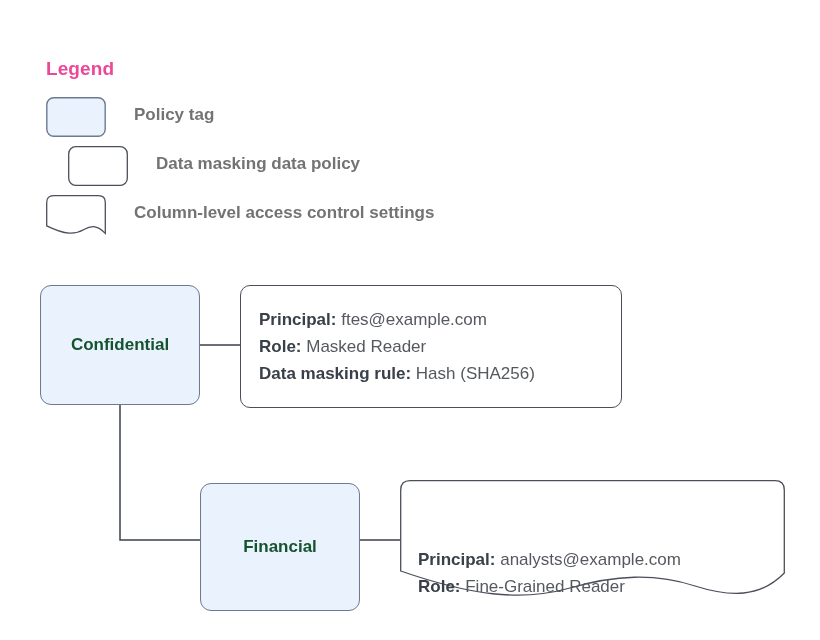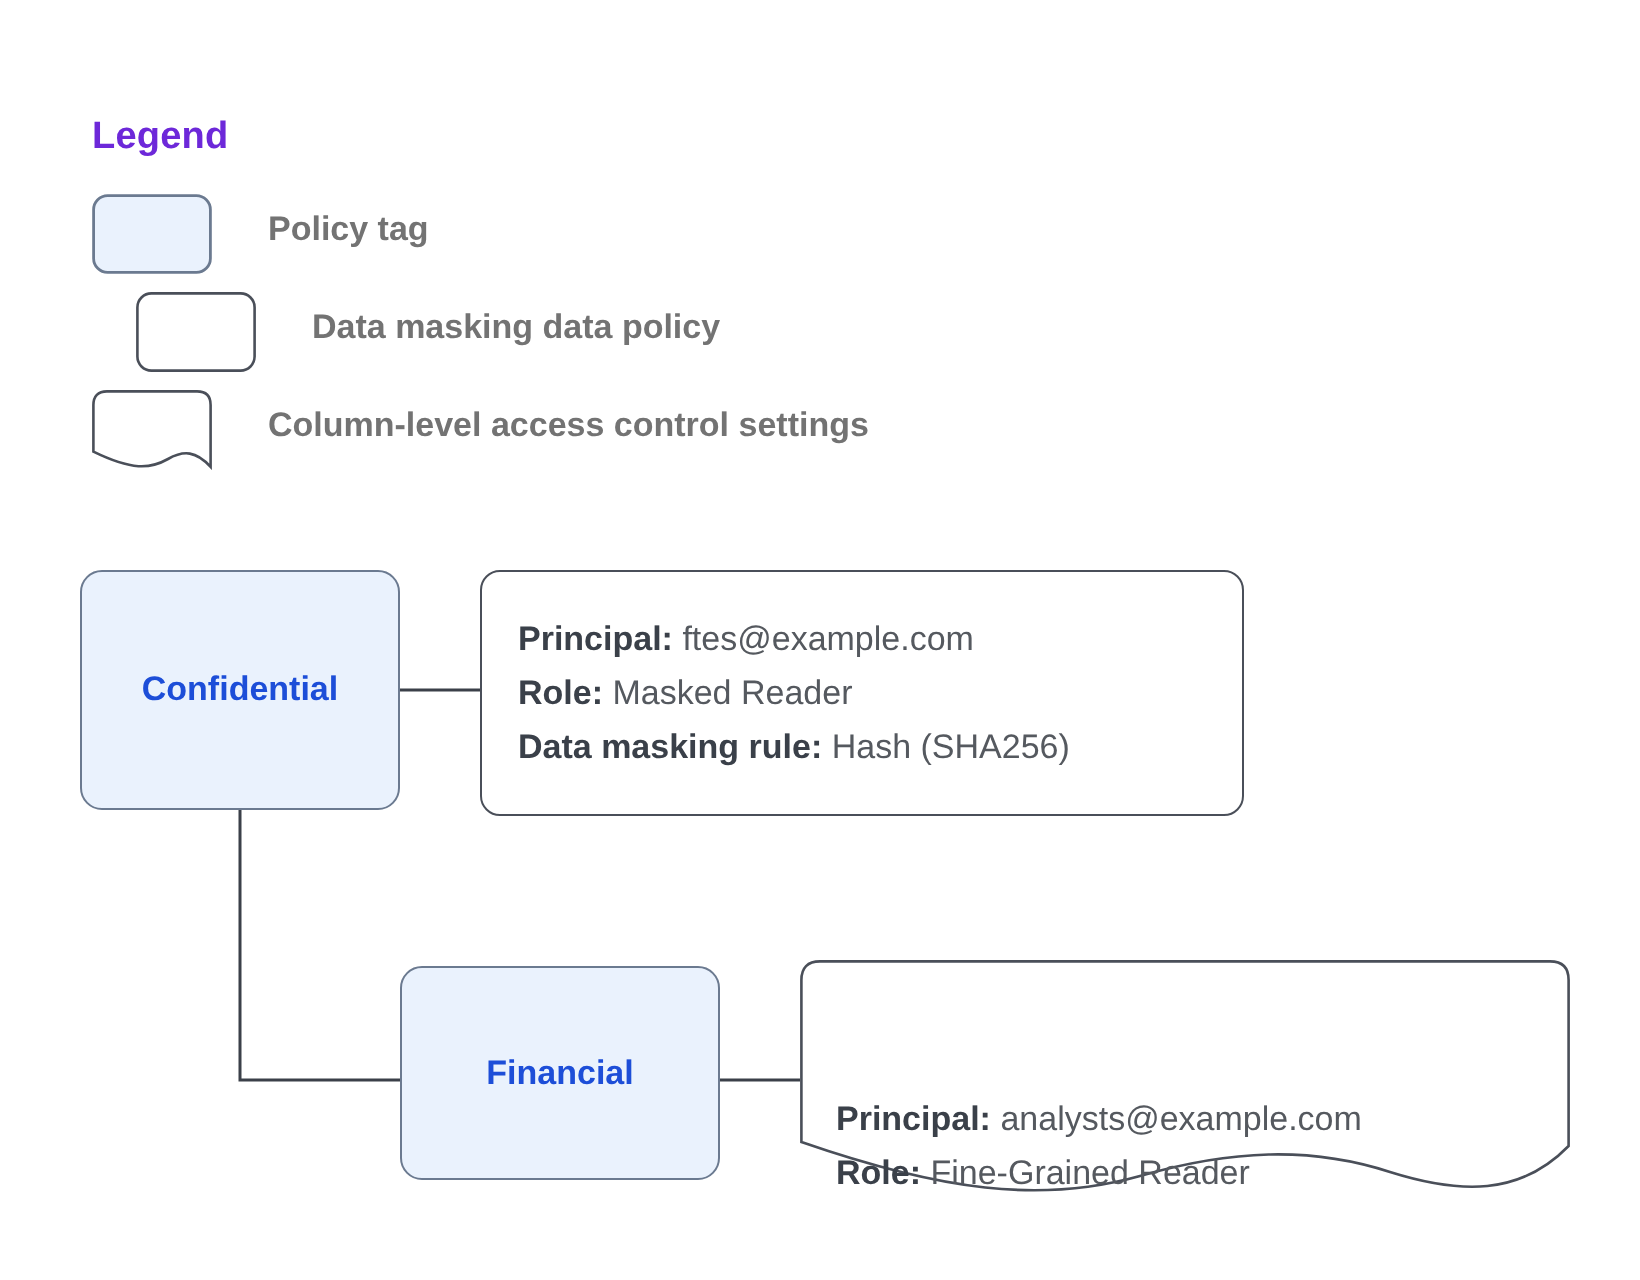--- a/index.html
+++ b/index.html
@@ -23,21 +23,21 @@
     height: 640px;
   }
 
   
   #legend-title {
     position: absolute;
     left: 46px;
     top: 58px;
     font-size: 19px;
     font-weight: bold;
-    color: #6d28d9;
+    color: #ec4899;
     letter-spacing: 0.1px;
   }
 
   .legend-row {
     position: absolute;
     left: 46px;
     width: 700px;
     height: 40px;
   }
   .legend-row.r0 { top: 97px; }
@@ -66,33 +66,33 @@
     position: absolute;
     box-sizing: border-box;
     background: #eaf2fd;
     border: 1.4px solid #6b7a90;
     border-radius: 11px;
     display: flex;
     align-items: center;
     justify-content: center;
     font-size: 17px;
     font-weight: bold;
-    color: #1d4ed8;
+    color: #14532d;
   }
   #node-confidential {
     left: 40px;
     top: 285px;
     width: 160px;
     height: 120px;
   }
   #node-financial {
     left: 200px;
     top: 483px;
     width: 160px;
-    height: 107px;
+    height: 128px;
   }
 
   .detail-box {
     position: absolute;
     box-sizing: border-box;
   }
   #detail-confidential {
     left: 240px;
     top: 285px;
     width: 382px;

